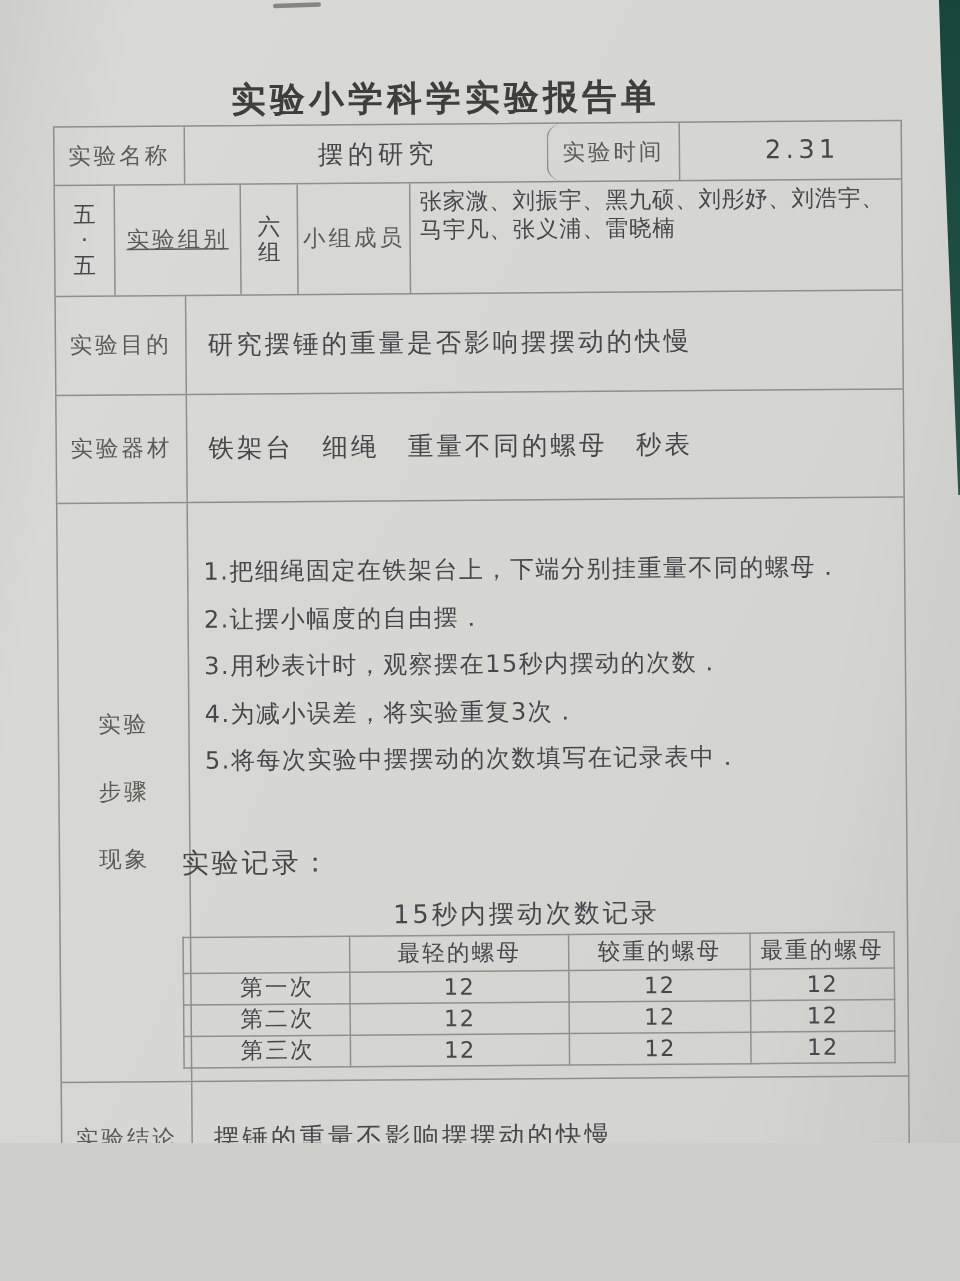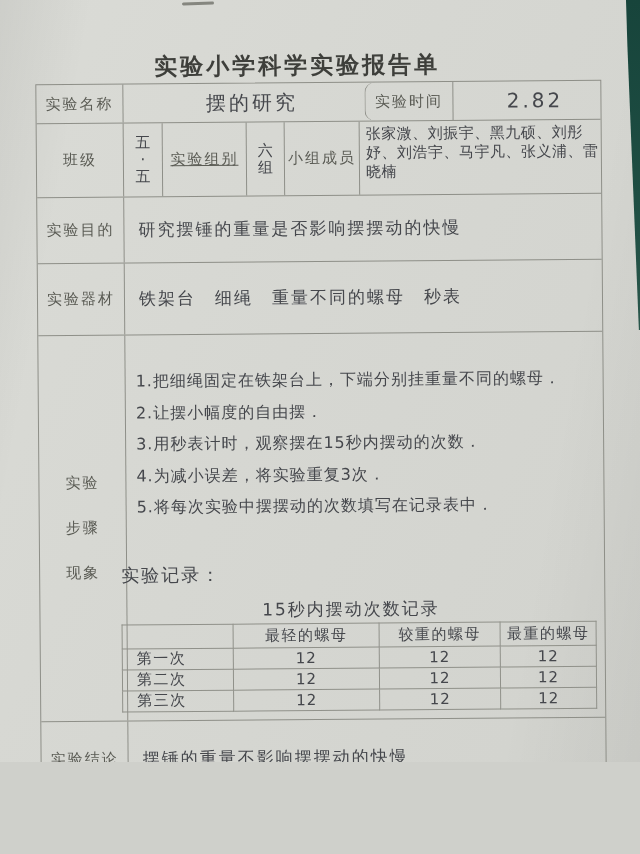--- a/index.html
+++ b/index.html
@@ -47,21 +47,21 @@
   .cell + .cell{border-left:1px solid #8e8f88;}
   .label{
     display:flex;align-items:center;justify-content:center;
     font-family:"Liberation Serif",serif;
     font-size:15px;color:#5a5b54;letter-spacing:2px;text-align:center;
   }
   .hw{
     font-family:"DejaVu Sans",sans-serif;
     color:#45474c;letter-spacing:1.5px;
   }
-  .hw-lg{font-size:20px;letter-spacing:3px;margin-left:16px;}
+  .hw-lg{font-size:17px;letter-spacing:3px;margin-left:16px;}
   .r1{height:38px;}
   .r2{height:74px;}
   .r3{height:66px;}
   .r4{height:72px;}
   .r5{height:386px;}
   .r6{height:76px;}
   .r7{height:56px;}
   .w86{width:86px;flex:0 0 86px;}
   .w39{width:39px;flex:0 0 39px;}
   .w84{width:84px;flex:0 0 84px;text-decoration:underline;}
@@ -102,21 +102,21 @@
     margin-left:-6px;width:458px;
     border:1px solid #90918a;border-collapse:collapse;
     table-layout:fixed;
   }
   .rectable td,.rectable th{
     border:1px solid #90918a;padding:0;height:20px;
     font-weight:normal;text-align:center;vertical-align:middle;
     font-size:15px;
   }
   .rectable .hrow th{height:23px;}
-  .rectable .c0{width:96px;text-align:left;padding-left:14px;}
+  .rectable .c0{width:96px;text-align:center;padding-left:14px;}
   .rectable .c1{width:145px;}
   .rectable .c2{width:120px;}
   .rectable .c3{width:95px;}
   .num{font-size:16px;letter-spacing:1px;}
 </style>
 </head>
 <body>
 
 <div class="photo">
   <div class="teal-edge"></div>
@@ -127,26 +127,25 @@
 
     <div class="form">
 
       <div class="row r1">
         <div class="cell label w86">实验名称</div>
         <div class="cell grow center-val">
           <span class="hw hw-lg">摆的研究</span>
         </div>
         <div class="cell label w88">实验时间</div>
         <div class="cell w148 center-val">
-          <span class="hw hw-lg">2.82</span>
+          <span class="hw hw-lg">2.31</span>
         </div>
       </div>
 
       <div class="row r2">
-        <div class="cell label w86">班级</div>
         <div class="cell w39 vstack hw">五
 ·
 五</div>
         <div class="cell label w84">实验组别</div>
         <div class="cell w38 vstack hw">六
 组</div>
         <div class="cell label w75">小组成员</div>
         <div class="cell grow members hw">张家溦、刘振宇、黑九硕、刘彤妤、刘浩宇、马宇凡、张义浦、雷晓楠</div>
       </div>
 

